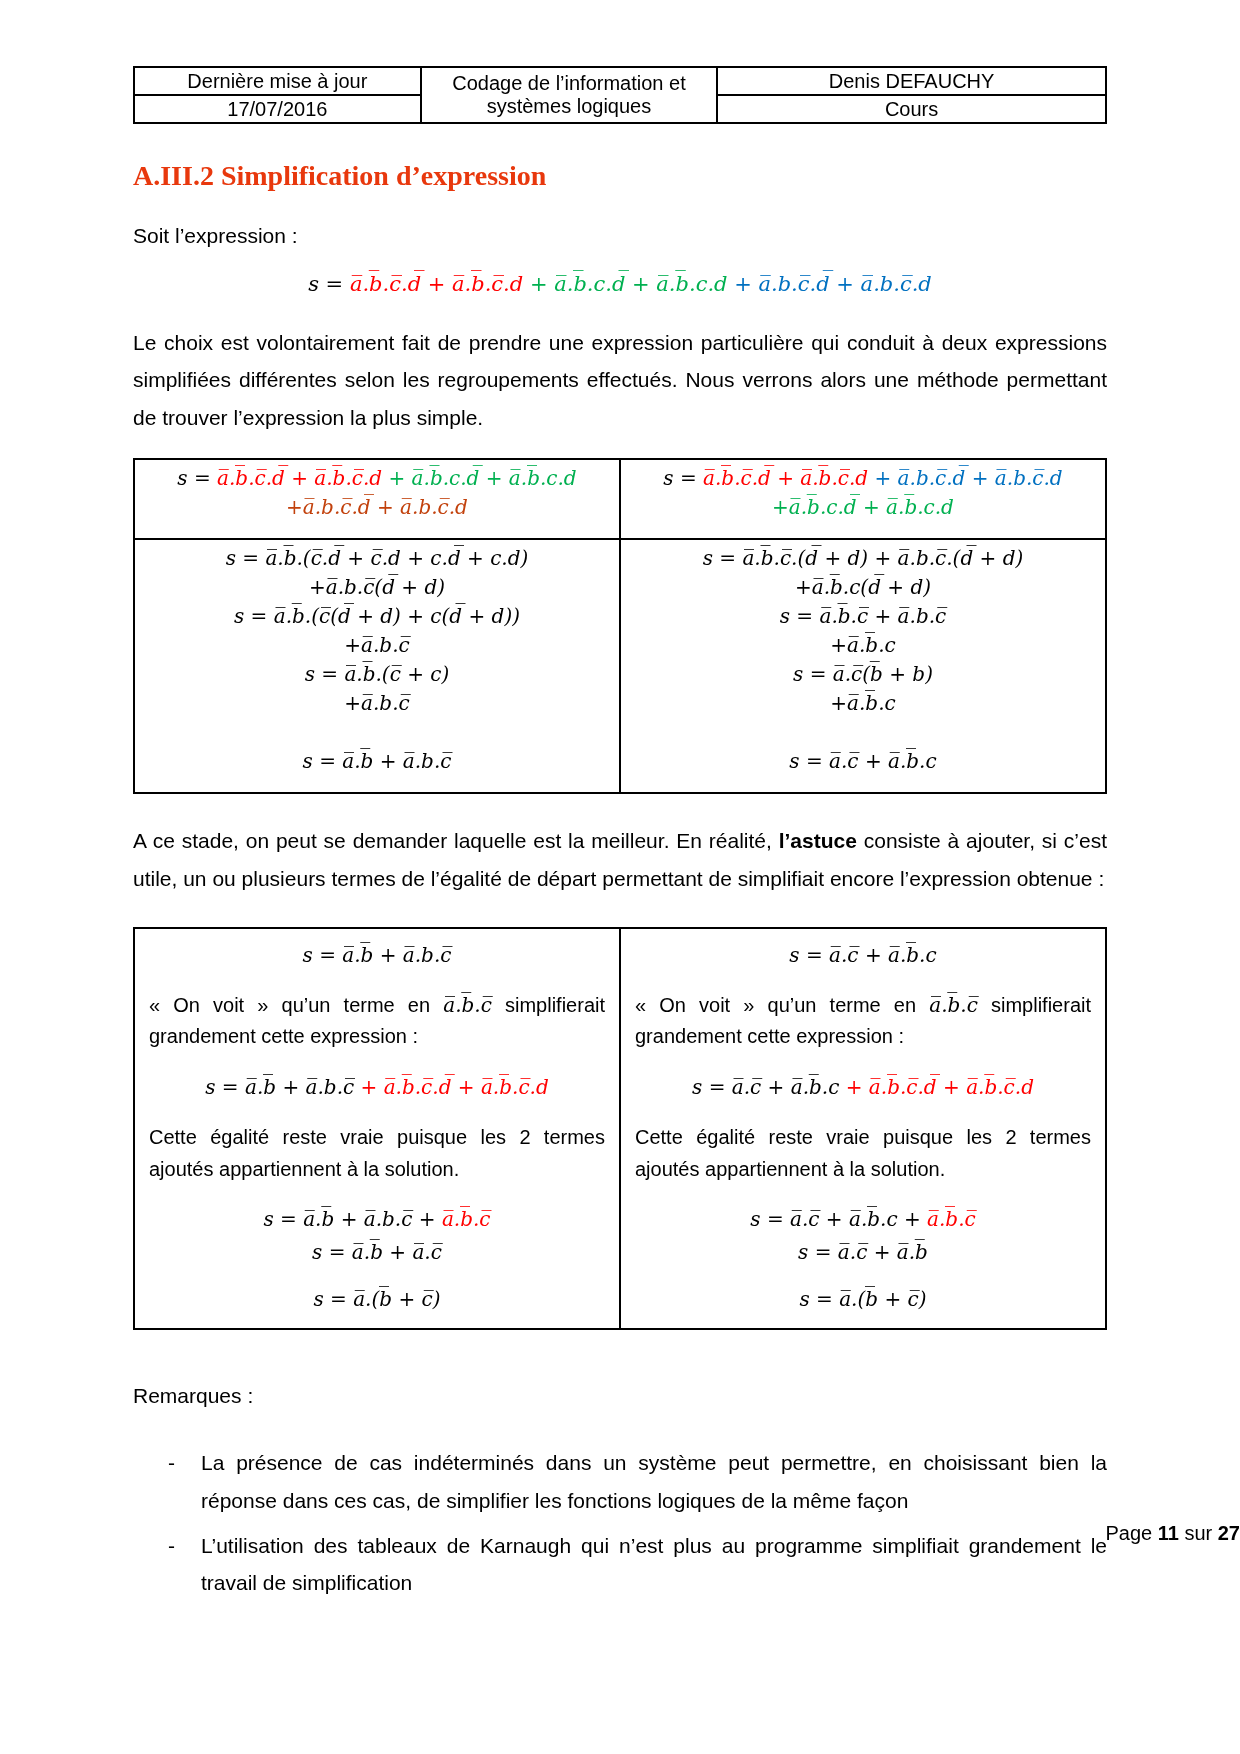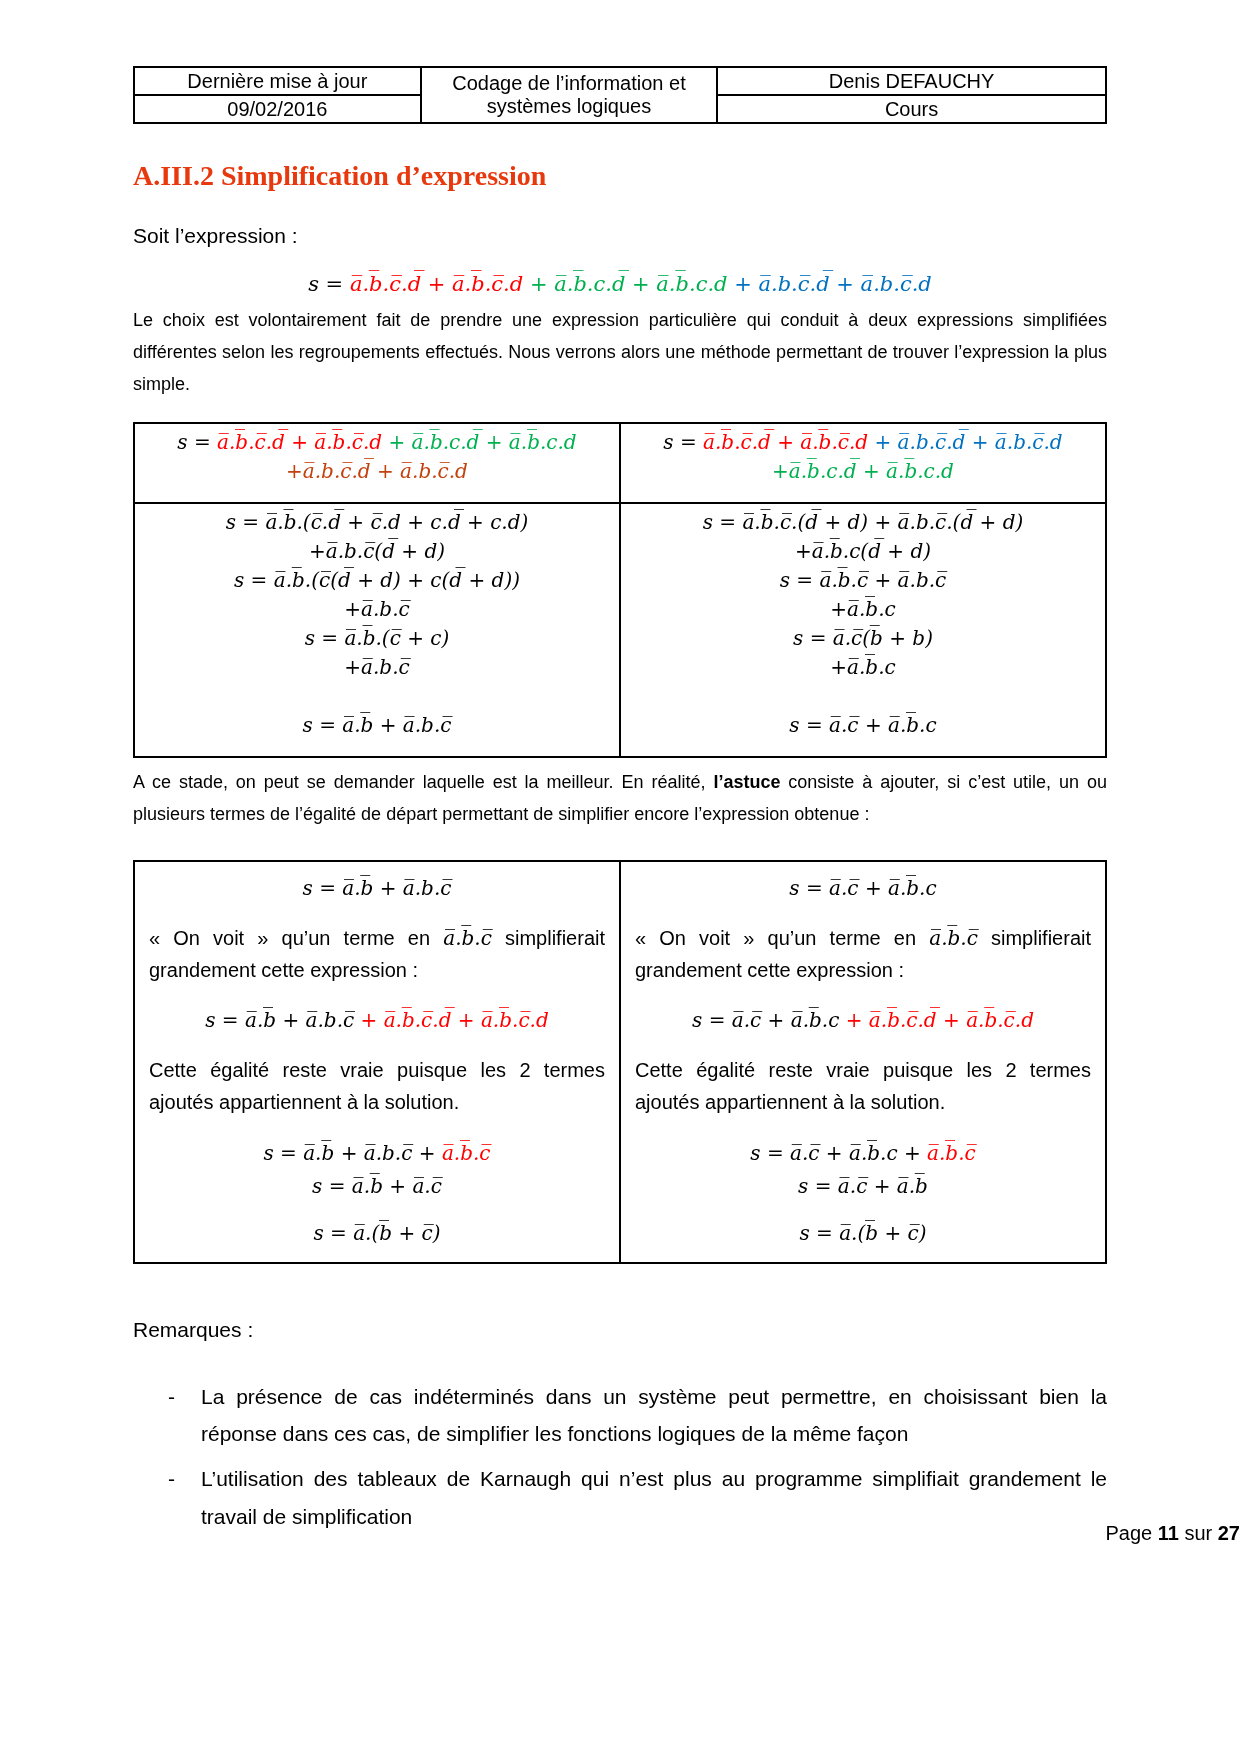--- a/index.html
+++ b/index.html
@@ -12,21 +12,21 @@
   .header-table td { border:2px solid #000; text-align:center; vertical-align:middle; height:28px; padding:1px 8px; }
   .col-updated { width:29.5%; }
   .col-course  { width:30.5%; }
   .col-author  { width:40%; }
 
   
   .title { margin-top:36px; font-family:"Liberation Serif", serif; font-size:28px; font-weight:700; }
 
   
   .lead { margin-top:32px; font-size:21px; }
-  .para { margin-top:8px; font-size:18px; line-height:1.78; text-align:justify; }
+  .para { margin-top:28px; font-size:21px; line-height:1.78; text-align:justify; }
 
   
   .formula, .mline, .math, .t2-f { font-family:"DejaVu Serif", serif; font-style:italic; }
   .formula-main { margin-top:24px; text-align:center; font-size:21px; }
 
   
   .math-table { width:100%; border-collapse:collapse; margin-top:22px; table-layout:fixed; }
   .math-table td { border:2px solid #000; width:50%; vertical-align:top; padding:4px 10px 16px 10px; }
   .mline { font-size:20px; line-height:29px; min-height:29px; text-align:center; }
 
@@ -55,21 +55,21 @@
 <div class="page">
 
   <table class="header-table">
     <tbody>
       <tr>
         <td class="col-updated">Dernière mise à jour</td>
         <td class="col-course" rowspan="2">Codage de l’information et systèmes logiques</td>
         <td class="col-author">Denis DEFAUCHY</td>
       </tr>
       <tr>
-        <td>09/02/2016</td>
+        <td>17/07/2016</td>
         <td>Cours</td>
       </tr>
     </tbody>
   </table>
 
   <h1 class="title" style="color: rgb(232, 56, 13);">A.III.2 Simplification d’expression</h1>
 
   <p class="lead">Soit l’expression :</p>
 
   <div class="formula formula-main"><span>s = </span><span style="color: rgb(255, 0, 0);">a̅.b̅.c̅.d̅ + a̅.b̅.c̅.d</span><span style="color: rgb(0, 176, 80);"> + a̅.b̅.c.d̅ + a̅.b̅.c.d</span><span style="color: rgb(0, 112, 192);"> + a̅.b.c̅.d̅ + a̅.b.c̅.d</span></div>
@@ -114,21 +114,21 @@
               <div class="mline">s = a̅.c̅(b̅ + b)</div>
               <div class="mline">+a̅.b̅.c</div>
               <div class="mline"></div>
               <div class="mline">s = a̅.c̅ + a̅.b̅.c</div>
             </div>
         </td>
       </tr>
     </tbody>
   </table>
 
-  <p class="para"><span>A ce stade, on peut se demander laquelle est la meilleur. En réalité, </span><span style="font-weight: bold;">l’astuce</span><span> consiste à ajouter, si c’est utile, un ou plusieurs termes de l’égalité de départ permettant de simplifier encore l’expression obtenue :</span></p>
+  <p class="para"><span>A ce stade, on peut se demander laquelle est la meilleur. En réalité, </span><span style="font-weight: bold;">l’astuce</span><span> consiste à ajouter, si c’est utile, un ou plusieurs termes de l’égalité de départ permettant de simplifiait encore l’expression obtenue :</span></p>
 
   <table class="math-table t2">
     <tbody>
       <tr>
         <td>
           <div class="t2-f mb20">s = a̅.b̅ + a̅.b.c̅</div>
           <div class="t2-text mb20"><span>« On voit » qu’un terme en </span><span class="math">a̅.b̅.c̅</span><span> simplifierait grandement cette expression :</span></div>
           <div class="t2-f mb20"><span>s = a̅.b̅ + a̅.b.c̅</span><span style="color: rgb(255, 0, 0);"> + a̅.b̅.c̅.d̅ + a̅.b̅.c̅.d</span></div>
           <div class="t2-text mb20">Cette égalité reste vraie puisque les 2 termes ajoutés appartiennent à la solution.</div>
           <div class="t2-f mb4"><span>s = a̅.b̅ + a̅.b.c̅ + </span><span style="color: rgb(255, 0, 0);">a̅.b̅.c̅</span></div>

